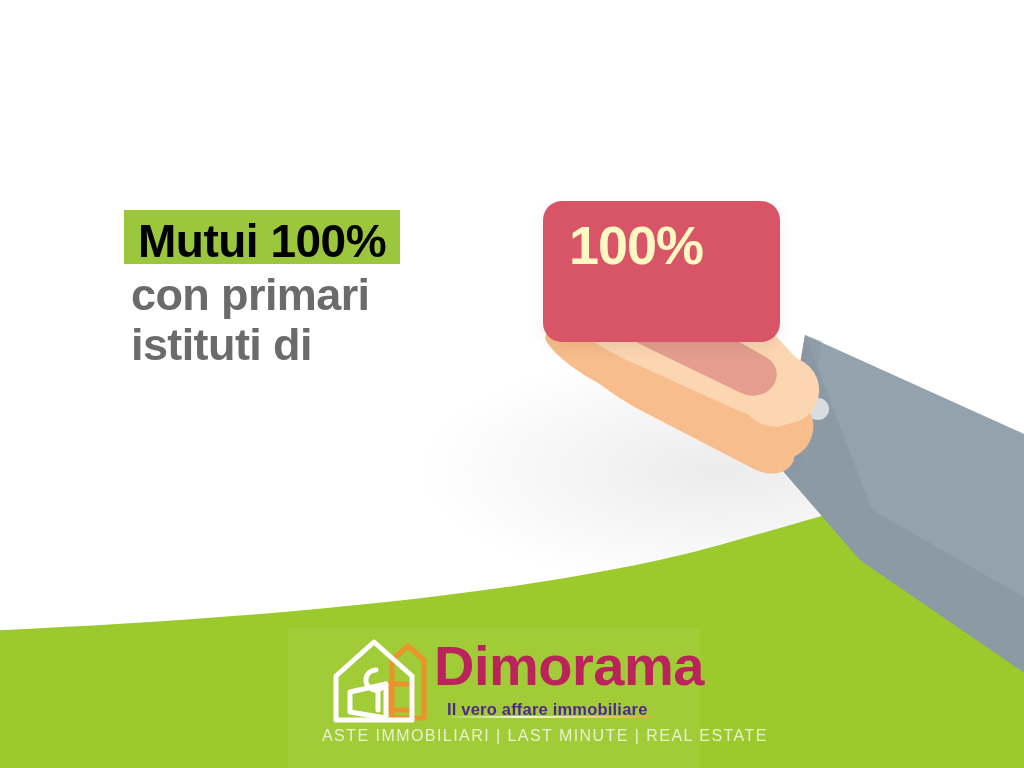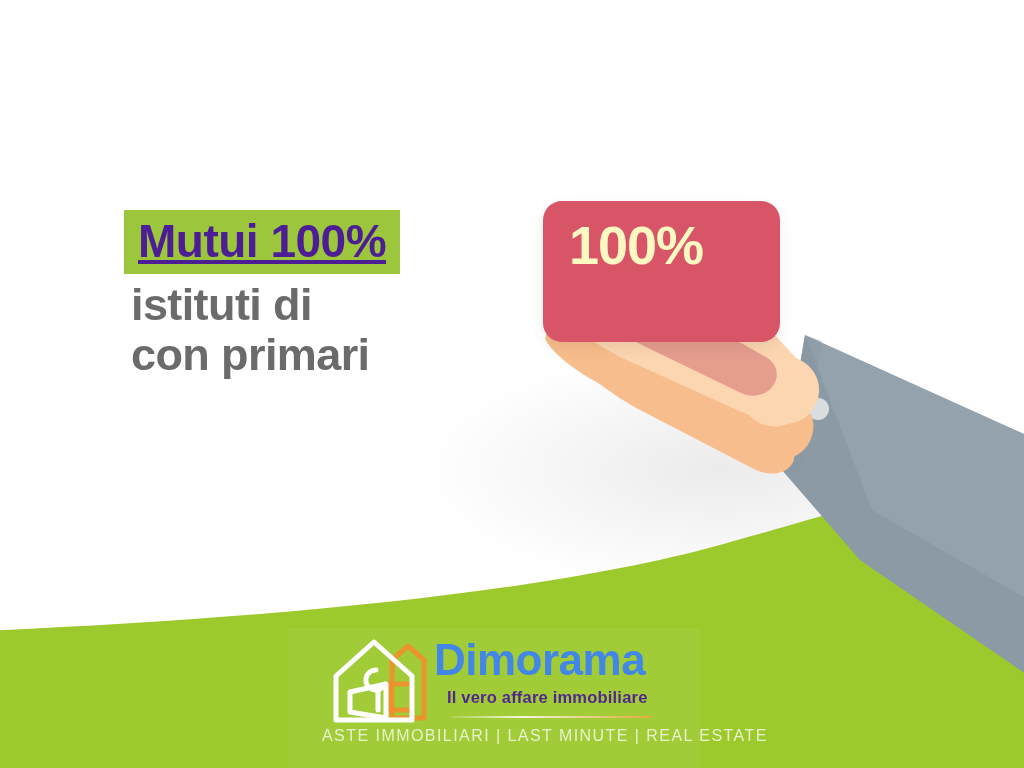--- a/index.html
+++ b/index.html
@@ -38,28 +38,27 @@
   }
 
   .hl-hilite-wrap {
     display: block;
     margin: 0 0 6px 0;
     line-height: 0;
   }
   .hl-hilite {
     display: inline-block;
     background: #9cc63b;
-    color: #4c1d95;
+    color: #000000;
     font-size: 46px;
     font-weight: 700;
     letter-spacing: -0.5px;
     line-height: 1.0;
-    padding: 8px 14px 10px 14px;
+    padding: 8px 14px 0 14px;
     white-space: nowrap;
-    text-decoration: underline;
   }
 
   .hl-line {
     display: block;
     color: #6b6b6b;
     font-size: 45px;
     font-weight: 700;
     letter-spacing: -0.6px;
     line-height: 1.12;
     white-space: nowrap;
@@ -115,22 +114,22 @@
   }
 
   #wordmark {
     position: absolute;
     left: 104px;
     top: 6px;
     width: 245px;
   }
   #brand-name {
     display: block;
-    color: #3b82f6;
-    font-size: 44px;
+    color: #be185d;
+    font-size: 56px;
     font-weight: 700;
     letter-spacing: -0.5px;
     line-height: 1.0;
     opacity: 0.93;
   }
   #brand-tagline {
     display: block;
     color: #4c1d95;
     font-size: 16.5px;
     font-weight: 700;
@@ -268,22 +267,22 @@
   </svg>
 
   <div id="card-100">
     <span id="card-100-label">100%</span>
   </div>
 
   <div id="headline">
     <span class="hl-hilite-wrap">
       <span class="hl-hilite">Mutui 100%</span>
     </span>
+    <span class="hl-line">con primari</span>
     <span class="hl-line">istituti di</span>
-    <span class="hl-line">con primari</span>
   </div>
 
   <div id="logo-plate"></div>
 
   <div id="logo-lockup">
 
     <svg id="house-mark" viewBox="0 0 104 100" aria-hidden="true">
 
       <path d="M 62,28 L 78,14 L 94,28 L 94,86 L 62,86 Z" fill="none" stroke="#ef8f2e" stroke-width="5" stroke-linejoin="round" opacity="0.92"></path>
       <rect x="60" y="52" width="22" height="26" fill="none" stroke="#ef8f2e" stroke-width="5" opacity="0.92"></rect>

